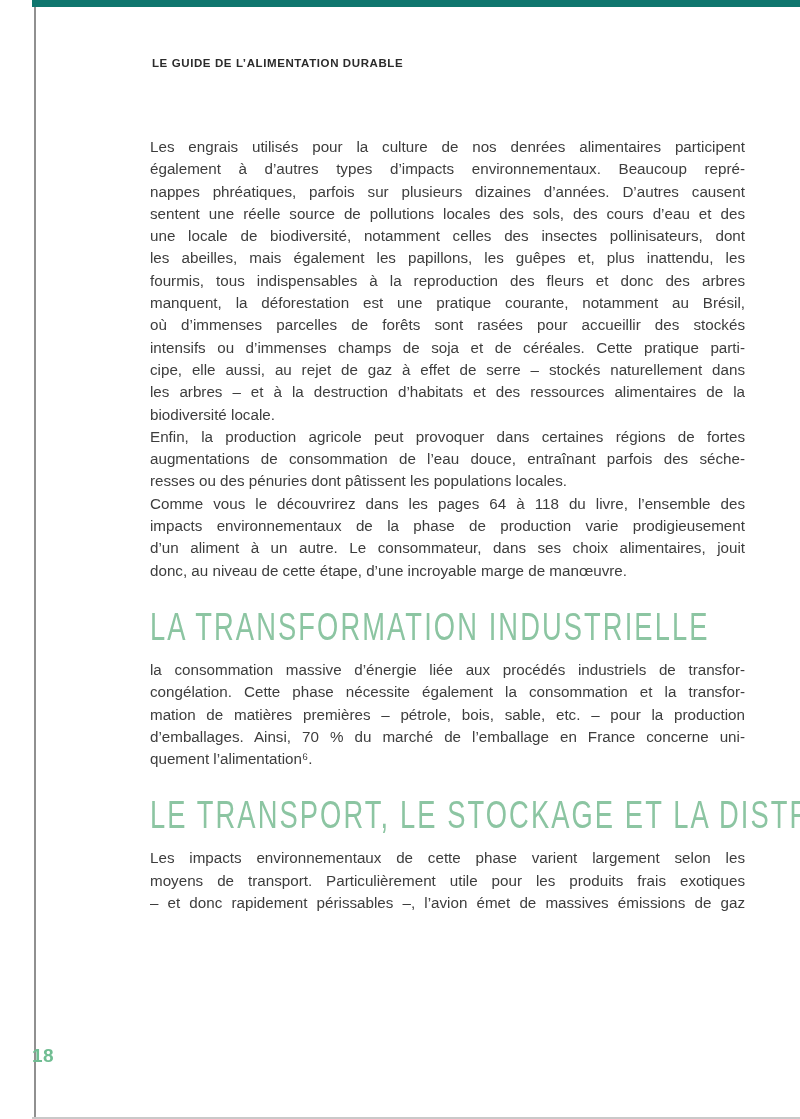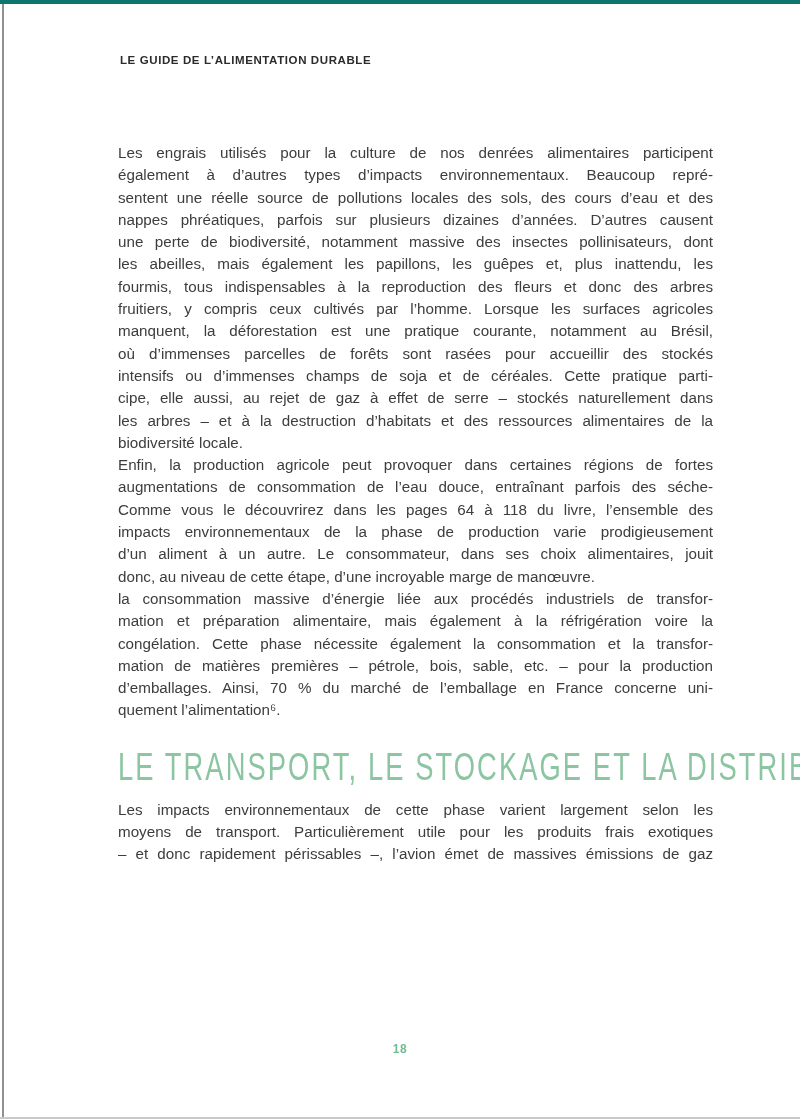--- a/index.html
+++ b/index.html
@@ -14,43 +14,44 @@
     font-family: "Liberation Sans", "DejaVu Sans", sans-serif;
     width: 800px;
     height: 1119px;
     position: relative;
     overflow: hidden;
   }
   .page {
     position: absolute;
     inset: 0;
     background: #ffffff;
-    border-top: 4px solid #0f766e;
+    border-top: 7px solid #0f766e;
     border-bottom: 2px solid #c9c9c9;
+    margin-left: 32px;
   }
   .page-left-edge {
     position: absolute;
     left: 2px; top: 0; bottom: 0;
     width: 2px;
     background: #909090;
   }
   .running-header {
     position: absolute;
     left: 120px;
     top: 50px;
     font-size: 11.5px;
     font-weight: bold;
     letter-spacing: 0.6px;
     color: var(--header-text, #2b2b2b);
     white-space: nowrap;
   }
   .content {
     position: absolute;
     left: 118px;
-    top: 138px;
+    top: 129px;
     width: 595px;
     color: var(--body-text, #3d3d3d);
     font-size: 15.2px;
     line-height: 22.3px;
   }
   .paragraph { width: 100%; }
   .line {
     text-align: justify;
     text-align-last: justify;
     white-space: nowrap;
@@ -73,70 +74,72 @@
     font-weight: normal;
     font-size: 39px;
     letter-spacing: 3px;
     color: var(--heading-green, #8cc5a2);
     white-space: nowrap;
   }
   .page-number {
     position: absolute;
     left: 0; right: 0;
     top: 1038px;
-    text-align: center;
-    font-size: 12px;
+    text-align: left;
+    font-size: 19px;
     font-weight: bold;
     color: var(--page-number-green, #70bd92);
     letter-spacing: 0.5px;
   }
 </style>
 </head>
 <body>
 
 <div class="page">
   <div class="page-left-edge"></div>
 
   <div class="running-header">LE GUIDE DE L’ALIMENTATION DURABLE</div>
 
   <div class="content">
 
     <div class="paragraph">
         <div class="line">Les engrais utilisés pour la culture de nos denrées alimentaires participent</div>
         <div class="line">également à d’autres types d’impacts environnementaux. Beaucoup repré-</div>
+        <div class="line">nappes phréatiques, parfois sur plusieurs dizaines d’années. D’autres causent</div>
         <div class="line">sentent une réelle source de pollutions locales des sols, des cours d’eau et des</div>
-        <div class="line">nappes phréatiques, parfois sur plusieurs dizaines d’années. D’autres causent</div>
-        <div class="line">une perte de biodiversité, notamment massive des insectes pollinisateurs, dont</div>
+        <div class="line">une locale de biodiversité, notamment celles des insectes pollinisateurs, dont</div>
         <div class="line">les abeilles, mais également les papillons, les guêpes et, plus inattendu, les</div>
         <div class="line">fourmis, tous indispensables à la reproduction des fleurs et donc des arbres</div>
-        <div class="line">fruitiers, y compris ceux cultivés par l’homme. Lorsque les surfaces agricoles</div>
         <div class="line">manquent, la déforestation est une pratique courante, notamment au Brésil,</div>
         <div class="line">où d’immenses parcelles de forêts sont rasées pour accueillir des stockés</div>
         <div class="line">intensifs ou d’immenses champs de soja et de céréales. Cette pratique parti-</div>
         <div class="line">cipe, elle aussi, au rejet de gaz à effet de serre – stockés naturellement dans</div>
         <div class="line">les arbres – et à la destruction d’habitats et des ressources alimentaires de la</div>
         <div class="line line-end">biodiversité locale.</div>
       </div>
 
     <div class="paragraph">
         <div class="line">Enfin, la production agricole peut provoquer dans certaines régions de fortes</div>
         <div class="line">augmentations de consommation de l’eau douce, entraînant parfois des séche-</div>
+        <div class="line line-end">resses ou des pénuries dont pâtissent les populations locales.</div>
       </div>
 
     <div class="paragraph">
         <div class="line">Comme vous le découvrirez dans les pages 64 à 118 du livre, l’ensemble des</div>
         <div class="line">impacts environnementaux de la phase de production varie prodigieusement</div>
         <div class="line">d’un aliment à un autre. Le consommateur, dans ses choix alimentaires, jouit</div>
         <div class="line line-end">donc, au niveau de cette étape, d’une incroyable marge de manœuvre.</div>
       </div>
 
+    <h2 class="section-heading">
+      <span class="heading-text">LA TRANSFORMATION INDUSTRIELLE</span>
+    </h2>
 
     <div class="paragraph">
         <div class="line">la consommation massive d’énergie liée aux procédés industriels de transfor-</div>
-        <div class="line">mation et préparation alimentaire, mais également à la réfrigération voire la</div>
         <div class="line">congélation. Cette phase nécessite également la consommation et la transfor-</div>
         <div class="line">mation de matières premières – pétrole, bois, sable, etc. – pour la production</div>
         <div class="line">d’emballages. Ainsi, 70 % du marché de l’emballage en France concerne uni-</div>
         <div class="line line-end">quement l’alimentation⁶.</div>
       </div>
 
     <h2 class="section-heading">
       <span class="heading-text">LE TRANSPORT, LE STOCKAGE ET LA DISTRIBUTION</span>
     </h2>
 

